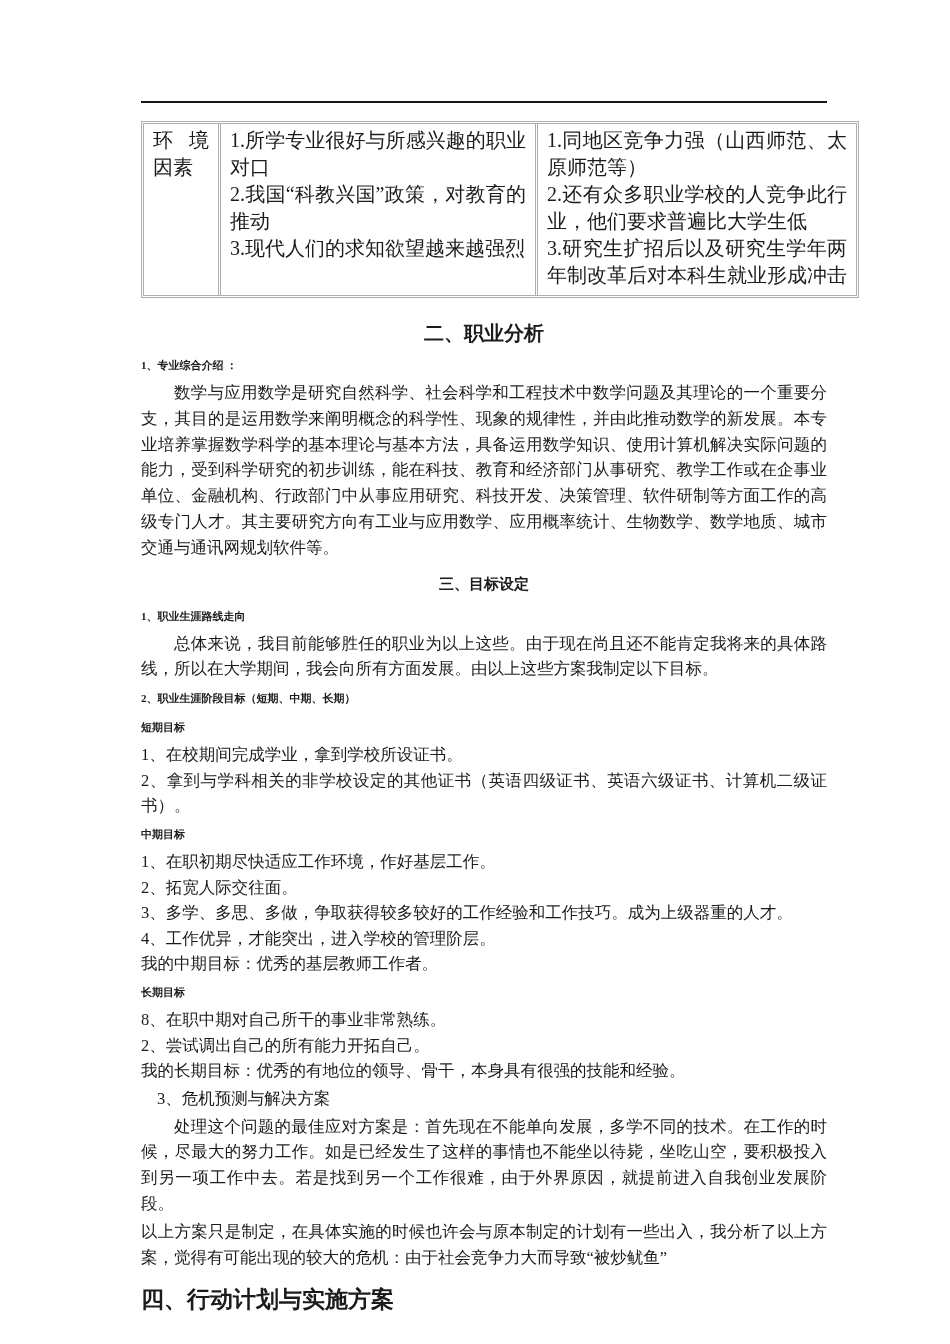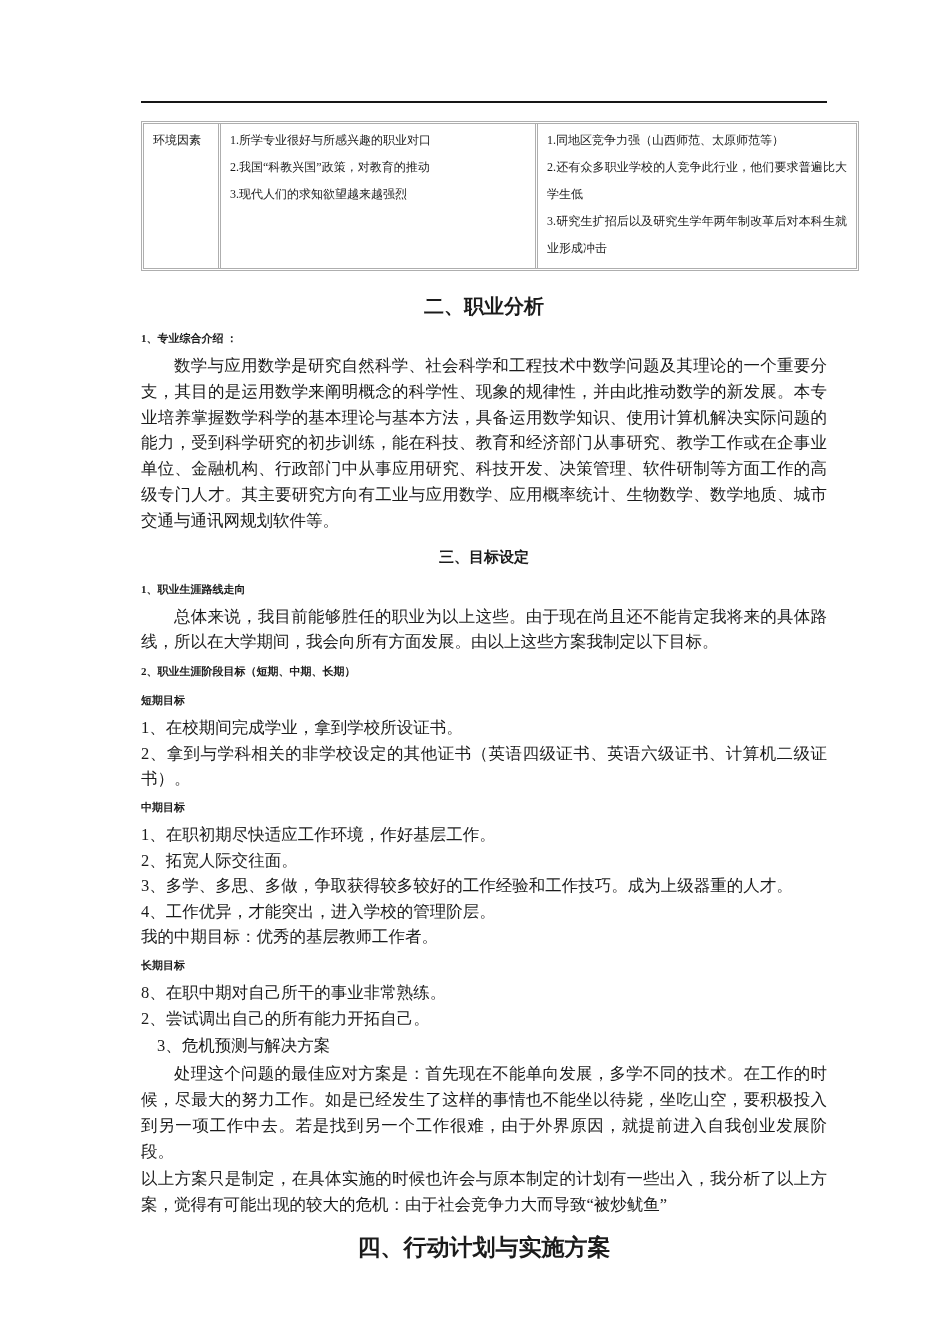--- a/index.html
+++ b/index.html
@@ -26,21 +26,21 @@
     border-top: 2px solid #161616;
   }
   
   table.env-table {
     margin-top: 18px;
     width: 686px;
     table-layout: fixed;
     border-collapse: separate;
     border-spacing: 0;
     border: 3px double #aeaeae;
-    font-size: 12px;
+    font-size: 20px;
     line-height: 27px;
   }
   table.env-table td {
     vertical-align: top;
     padding: 3px 9px 6px 9px;
     text-align: justify;
   }
   table.env-table td + td {
     border-left: 3px double #aeaeae;
   }
@@ -57,21 +57,20 @@
   }
   .h-sec3 {
     margin: 8px 0 4px 0;
     text-align: center;
     font-weight: bold;
     font-size: 15px;
     line-height: 30px;
   }
   .h-sec4 {
     margin: 14px 0 0 0;
-    text-align: center;
     font-weight: bold;
     font-size: 23px;
     line-height: 32px;
   }
   .sub-bold {
     font-weight: bold;
     font-size: 11px;
     line-height: 26px;
     margin: 3px 0 2px 0;
   }
@@ -142,20 +141,21 @@
     <div class="sub-bold">中期目标</div>
     <div class="list-item">1、在职初期尽快适应工作环境，作好基层工作。</div>
     <div class="list-item">2、拓宽人际交往面。</div>
     <div class="list-item">3、多学、多思、多做，争取获得较多较好的工作经验和工作技巧。成为上级器重的人才。</div>
     <div class="list-item">4、工作优异，才能突出，进入学校的管理阶层。</div>
     <div class="list-item">我的中期目标：优秀的基层教师工作者。</div>
 
     <div class="sub-bold">长期目标</div>
     <div class="list-item">8、在职中期对自己所干的事业非常熟练。</div>
     <div class="list-item">2、尝试调出自己的所有能力开拓自己。</div>
+    <div class="list-item">我的长期目标：优秀的有地位的领导、骨干，本身具有很强的技能和经验。</div>
 
     <div class="sub-plain">3、危机预测与解决方案</div>
 
     <div class="para">处理这个问题的最佳应对方案是：首先现在不能单向发展，多学不同的技术。在工作的时候，尽最大的努力工作。如是已经发生了这样的事情也不能坐以待毙，坐吃山空，要积极投入到另一项工作中去。若是找到另一个工作很难，由于外界原因，就提前进入自我创业发展阶段。</div>
 
     <div class="para no-indent">以上方案只是制定，在具体实施的时候也许会与原本制定的计划有一些出入，我分析了以上方案，觉得有可能出现的较大的危机：由于社会竞争力大而导致“被炒鱿鱼”</div>
 
     <div class="h-sec4">四、行动计划与实施方案</div>
 
   </div>

